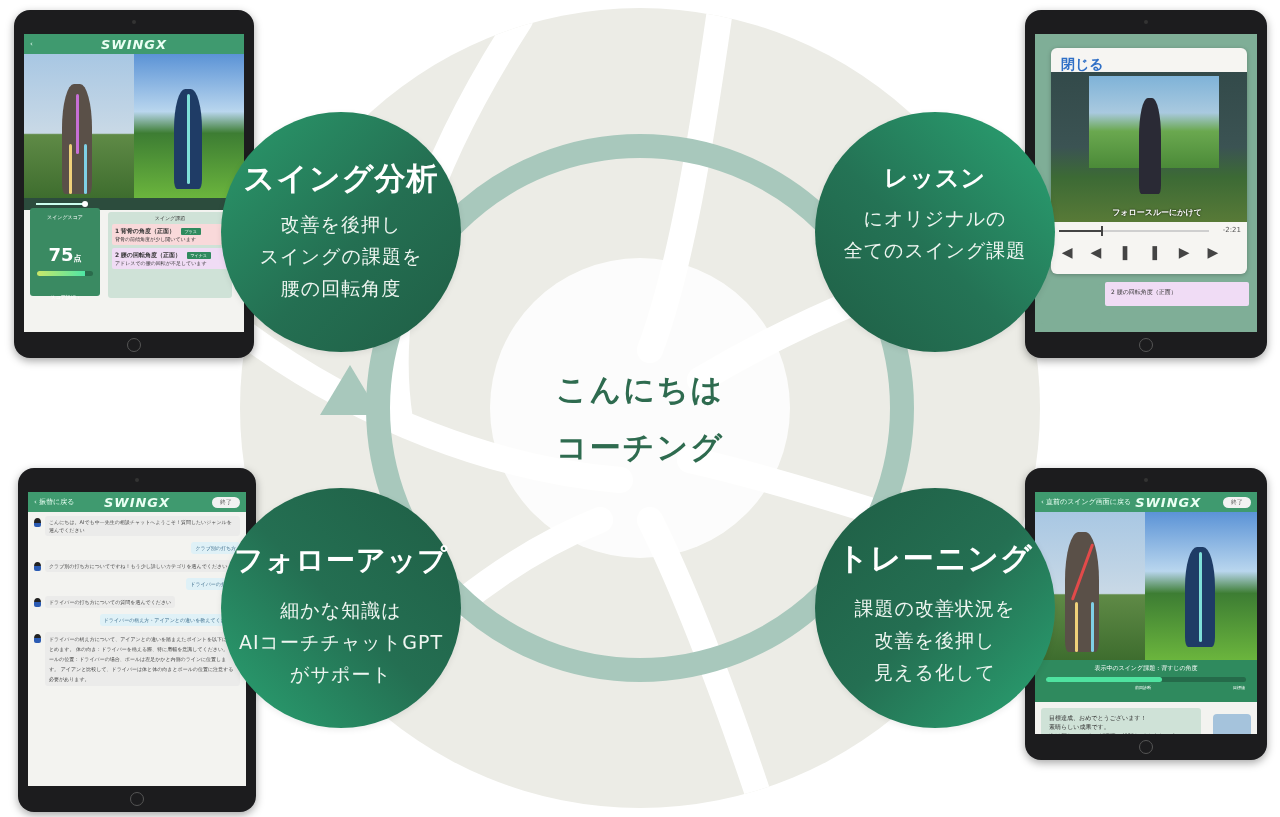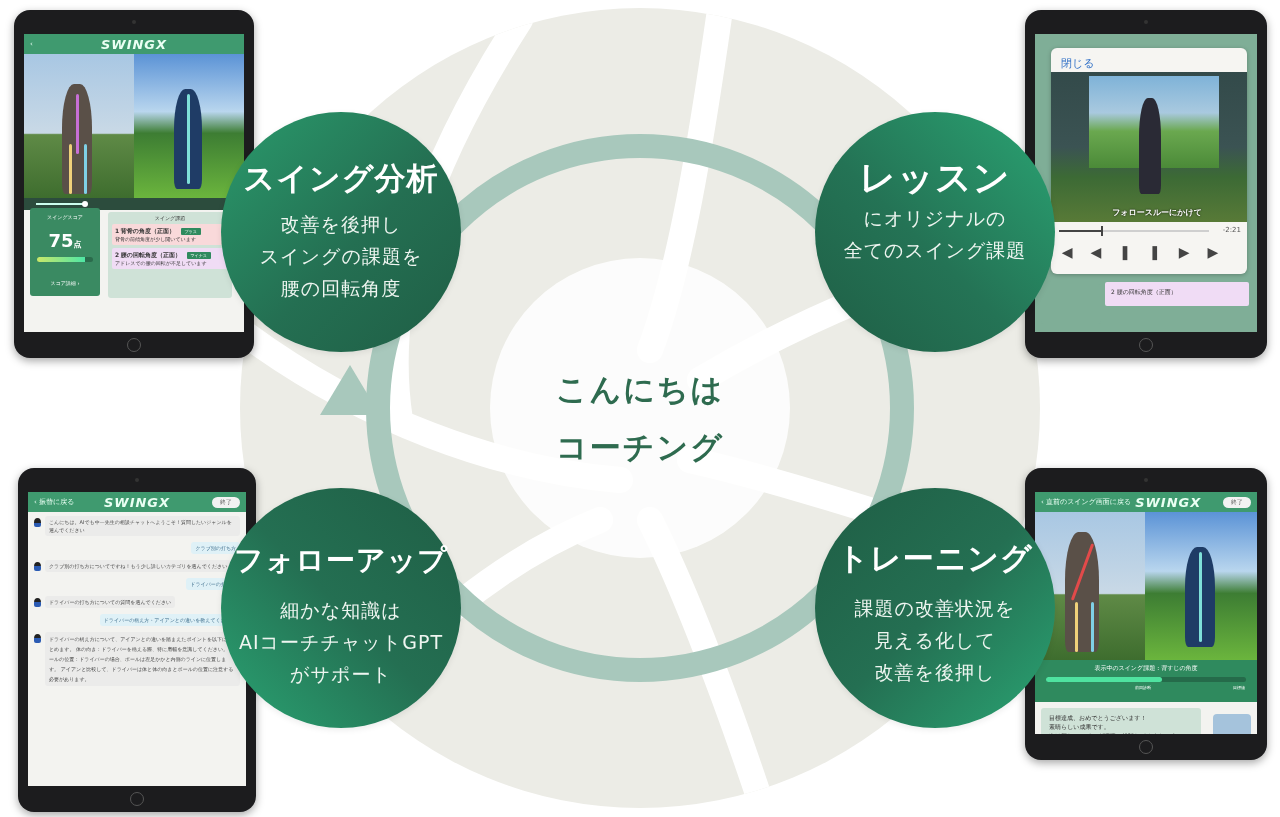--- a/index.html
+++ b/index.html
@@ -42,37 +42,37 @@
   .sky2 { background: linear-gradient(180deg, #5b93d6 0%, #b9d6ee 40%, #3d7d33 55%, #6bb53d 100%); }
   .figure { position: absolute; border-radius: 40% 40% 10% 10%; }
   .skel { position: absolute; width: 3px; border-radius: 2px; }
 
   .video-bar { position: absolute; left: 0; right: 0; height: 12px; background: #2c4c3d; }
   .video-bar .track { position: absolute; left: 12px; top: 5px; width: 50px; height: 2px; background: #cfe; }
   .video-bar .knob { position: absolute; left: 58px; top: 3px; width: 6px; height: 6px; background: #fff; border-radius: 50%; }
 
   .score-card { position: absolute; left: 6px; top: 174px; width: 70px; height: 88px; background: #3a8a62; border-radius: 3px; color: #fff; text-align: center; }
   .score-card .lbl { font-size: 5px; margin-top: 6px; }
-  .score-card .num { font-size: 18px; font-weight: bold; margin-top: 10px; }
+  .score-card .num { font-size: 18px; font-weight: bold; margin-top: 24px; }
   .score-card .num small { font-size: 8px; }
   .score-card .bar { margin: 6px auto 0; width: 56px; height: 5px; background: #2b6b4c; border-radius: 3px; overflow: hidden; }
   .score-card .bar i { display: block; width: 85%; height: 100%; background: linear-gradient(90deg, #c9e86a, #4ee6a5); }
   .score-card .link { font-size: 5px; margin-top: 18px; }
 
   .issues { position: absolute; left: 84px; top: 178px; width: 124px; height: 86px; background: #cfe2d7; border-radius: 3px; }
   .issues .hdr { font-size: 5px; color: #333; text-align: center; margin-top: 3px; }
   .issue { margin: 3px 4px 0; border-radius: 2px; padding: 3px; font-size: 5px; color: #333; position: relative; }
   .issue .t { font-size: 6px; font-weight: bold; }
   .issue .tag { display: inline-block; background: #2f8a5e; color: #fff; font-size: 4px; padding: 1px 4px; margin-left: 4px; border-radius: 1px; }
   .issue.pink { background: #f9d9da; }
   .issue.violet { background: #f0dcf5; }
 
   
   .modal { position: absolute; left: 16px; top: 14px; width: 196px; height: 226px; background: #f6f5f2; border-radius: 6px; box-shadow: 0 1px 4px rgba(0,0,0,0.25); overflow: hidden; }
-  .modal .close { position: absolute; left: 10px; top: 8px; color: #2f6fc6; font-size: 11px; font-weight: normal; }
+  .modal .close { position: absolute; left: 10px; top: 8px; color: #2f6fc6; font-size: 14px; font-weight: bold; }
   .modal .video { position: absolute; left: 0; top: 24px; width: 196px; height: 150px; background: linear-gradient(180deg, #334a4a 0%, #3b5353 50%, #3c6a35 70%, #587a37 100%); }
   .modal .screen-proj { position: absolute; left: 38px; top: 4px; width: 130px; height: 92px; background: linear-gradient(180deg, #7fb3d8 0%, #a9c9df 40%, #6aa84f 60%, #4b8a38 100%); }
   .modal .caption { position: absolute; left: 16px; right: 0; bottom: 4px; text-align: center; font-size: 8px; color: #fff; font-weight: bold; text-shadow: 0 0 2px #000; }
   .modal .progress { position: absolute; left: 8px; top: 182px; width: 150px; height: 2px; background: #cfcfcf; }
   .modal .progress i { position: absolute; left: 0; top: 0; width: 42px; height: 2px; background: #444; }
   .modal .progress b { position: absolute; left: 42px; top: -4px; width: 2px; height: 10px; background: #444; }
   .modal .time { position: absolute; right: 6px; top: 178px; font-size: 7px; color: #555; }
   .modal .ctrls { position: absolute; left: 0; right: 0; top: 196px; text-align: center; font-size: 14px; color: #444; letter-spacing: 18px; }
 
   
@@ -283,38 +283,38 @@
   <div class="stage-circle c-tl">
     <div class="title">スイング分析</div>
     <div class="desc">
       <div>改善を後押し</div>
         <div>スイングの課題を</div>
         <div>腰の回転角度</div>
     </div>
   </div>
 
   <div class="stage-circle c-tr">
-    <div class="title" style="font-size:36px;">レッスン</div>
+    <div class="title" style="font-size:24px;">レッスン</div>
     <div class="desc" style="margin-top:4px;">
       <div>にオリジナルの</div>
         <div>全てのスイング課題</div>
     </div>
   </div>
 
   <div class="stage-circle c-bl">
     <div class="title" style="font-size:29px;margin-top:52px;">フォローアップ</div>
     <div class="desc" style="margin-top:14px;">
       <div>細かな知識は</div>
         <div>AIコーチチャットGPT</div>
         <div>がサポート</div>
     </div>
   </div>
 
   <div class="stage-circle c-br">
     <div class="title" style="margin-top:50px;">トレーニング</div>
     <div class="desc" style="margin-top:14px;">
       <div>課題の改善状況を</div>
+        <div>改善を後押し</div>
         <div>見える化して</div>
-        <div>改善を後押し</div>
     </div>
   </div>
 
 </div>
 
 </body></html>

